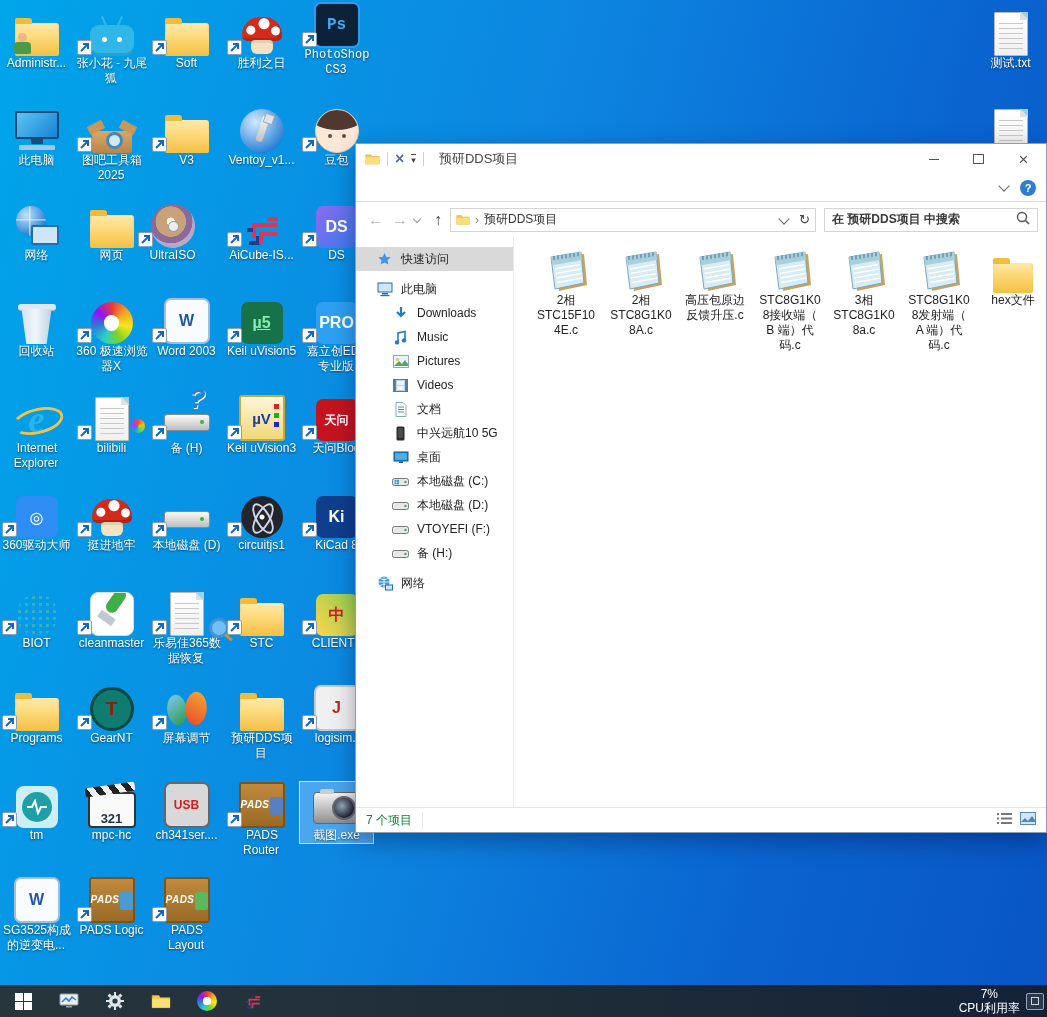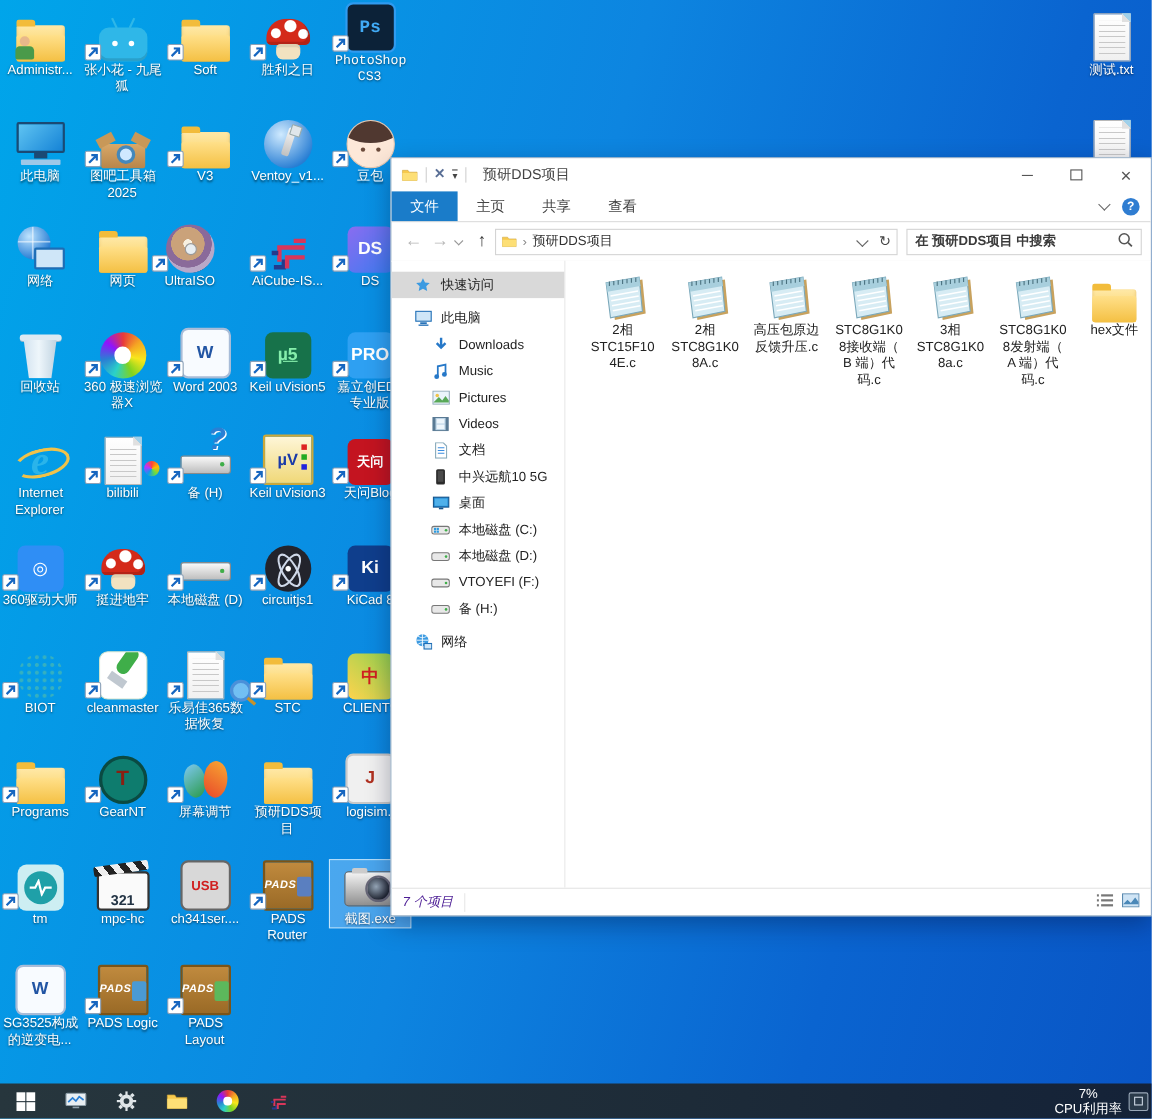--- a/index.html
+++ b/index.html
@@ -154,21 +154,21 @@
   .snav-item.lvl0{padding-left:20px;}
   .snav-item.lvl1{padding-left:36px;}
   .snav-item.seld{background:#d9d9d9;}
   .snav-item.gap{margin-top:6px;}
 
   .files{position:relative;flex:1;}
   .fitem{position:absolute;width:74px;text-align:center;}
   .fitem .fic{height:48px;display:flex;align-items:flex-end;justify-content:center;}
   .fitem .flbl{margin-top:2px;font-size:12px;line-height:15px;color:#222;white-space:pre-line;}
 
-  .statusbar{position:absolute;left:0;right:0;bottom:0;height:24px;border-top:1px solid #e4e4e4;display:flex;align-items:center;padding:0 10px;color:#4c1d95;background:#fff;font-style:italic;}
+  .statusbar{position:absolute;left:0;right:0;bottom:0;height:24px;border-top:1px solid #e4e4e4;display:flex;align-items:center;padding:0 10px;color:#15803d;background:#fff;}
   .status-count{padding-right:10px;border-right:1px solid #e8e8e8;}
   .status-views{margin-left:auto;display:flex;gap:8px;align-items:center;}
 
   
   .taskbar{position:absolute;left:0;right:0;bottom:0;height:32px;background:linear-gradient(90deg,#27363d,#1d2b38 60%,#142238);display:flex;align-items:center;z-index:30;}
   .tb-item{width:46px;height:32px;display:flex;align-items:center;justify-content:center;}
   .winlogo{display:grid;grid-template-columns:8px 8px;grid-template-rows:8px 8px;gap:1px;}
   .winlogo i{background:#fff;display:block;}
   .tray{margin-left:auto;display:flex;align-items:center;height:100%;padding-right:3px;}
   .cpu{color:#fff;font-size:12px;text-align:center;line-height:14px;padding:0 6px;}
@@ -589,26 +589,20 @@
         <span class="wbtn">
             <i class="ic-max"></i>
           </span>
         <span class="wbtn">
             <span class="ic-close">×</span>
           </span>
       </div>
     </div>
 
     <div class="tabsrow">
-      <span id="tabs-host" style="display:flex">
-          <span class="tab active">文件</span>
-          <span class="tab">主页</span>
-          <span class="tab">共享</span>
-          <span class="tab">查看</span>
-        </span>
       <span class="ribbon-right">
         <i class="chev"></i>
         <span class="help">?</span>
       </span>
     </div>
 
     <div class="toolbar">
       <span class="nav-arrow">←</span>
       <span class="nav-arrow">→</span>
       <i class="chev-sm"></i>

